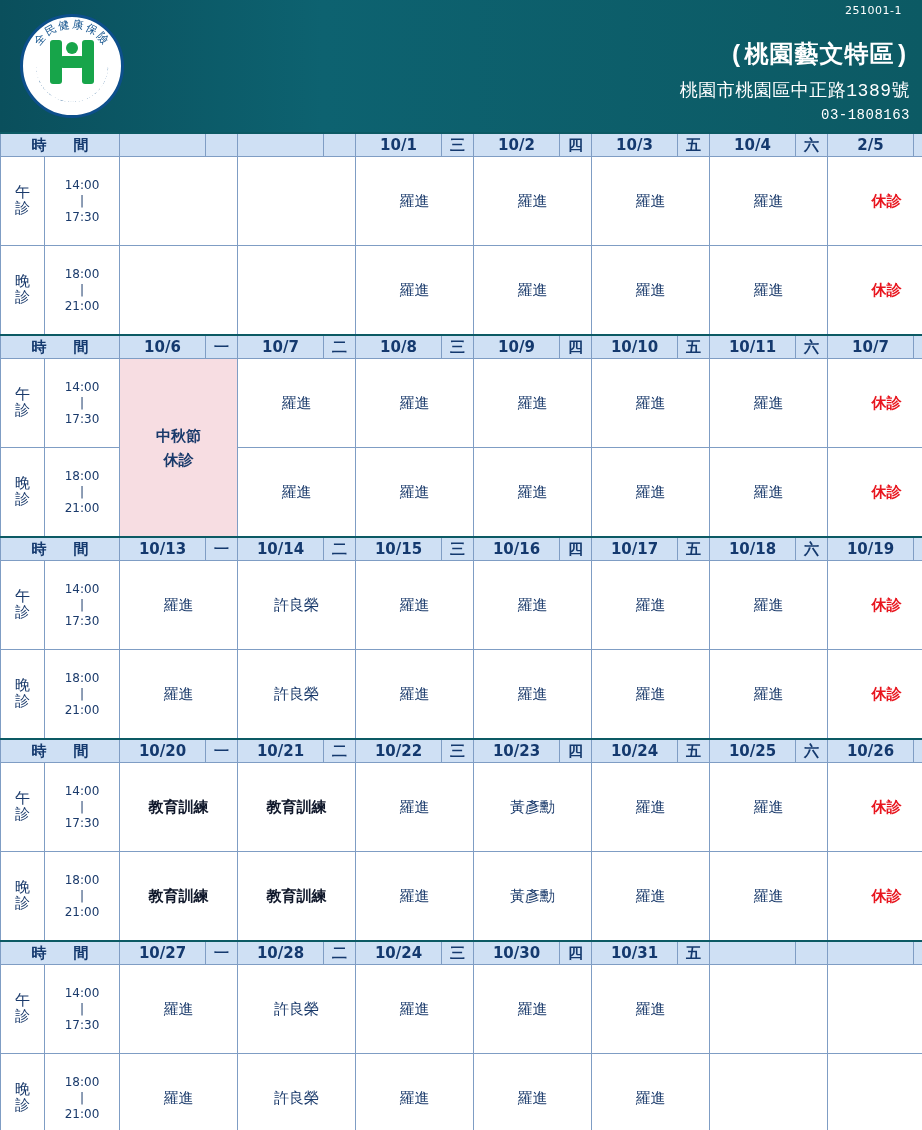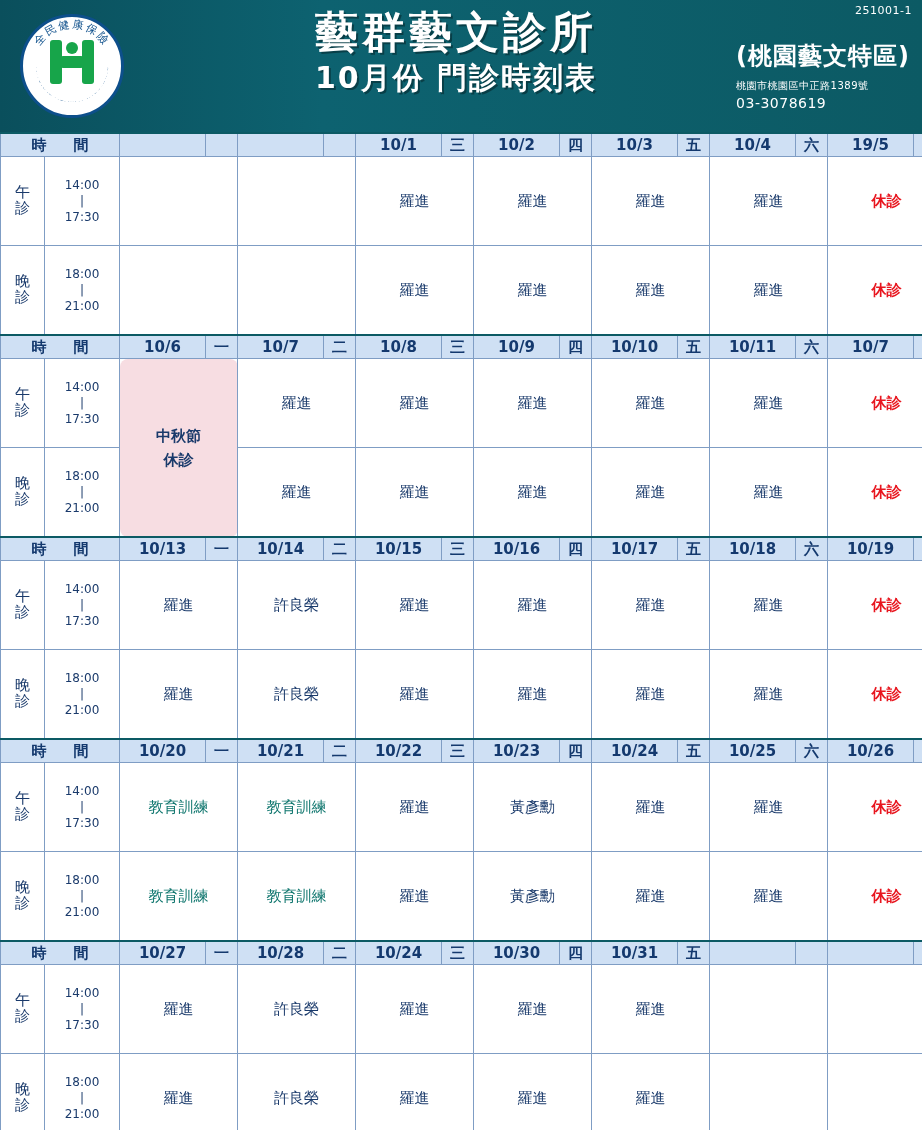--- a/index.html
+++ b/index.html
@@ -112,41 +112,42 @@
     font-weight: bold;
     letter-spacing: 2px;
     line-height: 1.2;
     margin-top: 4px;
     text-shadow: 2px 2px 0 rgba(0,0,0,0.35);
     margin-left: -10px;
   }
 
   .doc-code {
     position: absolute;
-    right: 10px;
+    right: 20px;
     top: 4px;
     font-size: 11px;
     color: #ffffff;
     letter-spacing: 0.5px;
   }
   .addr-block {
     position: absolute;
     right: 12px;
     top: 38px;
-    text-align: left;
+    text-align: right;
     line-height: 1.5;
+    font-family: Liberation Mono, monospace;
   }
   .district {
     font-size: 24px;
     font-weight: bold;
     letter-spacing: 1px;
     margin-bottom: 4px;
   }
   .addr-line {
-    font-size: 10px;
+    font-size: 18px;
     letter-spacing: 0.5px;
   }
   .phone-line {
     font-size: 14px;
     letter-spacing: 0.5px;
   }
 
   
   .grid {
     border-collapse: collapse;
@@ -204,30 +205,29 @@
   }
   td.slot {
     height: 88px;
     background: #ffffff;
   }
   td.slot.rest {
     color: #e8161f;
     font-weight: bold;
   }
   td.slot.training {
-    color: #0f766e;
-    font-weight: normal;
+    color: #0f172a;
+    font-weight: bold;
     margin-top: 28px;
   }
   td.holiday-cell {
     background: #f7dde2;
     color: #1a3a6b;
     font-weight: bold;
     line-height: 1.6;
-    border-radius: 8px;
   }
   td.empty { background: #ffffff; }
 </style>
 </head>
 <body>
 
 <div class="page">
 
   <div class="header">
 
@@ -251,29 +251,25 @@
       <div class="logo-h">
         <div class="bar l"></div>
         <div class="bar r"></div>
         <div class="bar m"></div>
         <div class="dot"></div>
       </div>
     </div>
 
     <div class="doc-code">251001-1</div>
 
-    <div class="title-block">
-      <div class="clinic-title">藝群藝文診所</div>
-      <div class="schedule-title">10月份 門診時刻表</div>
-    </div>
 
     <div class="addr-block">
       <div class="district">(桃園藝文特區)</div>
       <div class="addr-line">桃園市桃園區中正路1389號</div>
-      <div class="phone-line">03-3078619</div>
+      <div class="phone-line">03-1808163</div>
     </div>
   </div>
 
   <table class="grid">
     <colgroup>
       <col class="c-label">
       <col class="c-time">
       <col class="c-date">
         <col class="c-day">
       <col class="c-date">
@@ -297,21 +293,21 @@
           <td class="hdr-blank"></td>
           <td class="hdr-blank"></td>
           <td class="">10/1</td>
           <td class="">三</td>
           <td class="">10/2</td>
           <td class="">四</td>
           <td class="">10/3</td>
           <td class="">五</td>
           <td class="">10/4</td>
           <td class="">六</td>
-          <td class="">19/5</td>
+          <td class="">2/5</td>
           <td class="">日</td>
         </tr>
         <tr>
           <td class="side-label">
             <span>午</span>
             <span>診</span>
           </td>
           <td class="time-cell">
             <div>14:00</div>
             <div>|</div>

